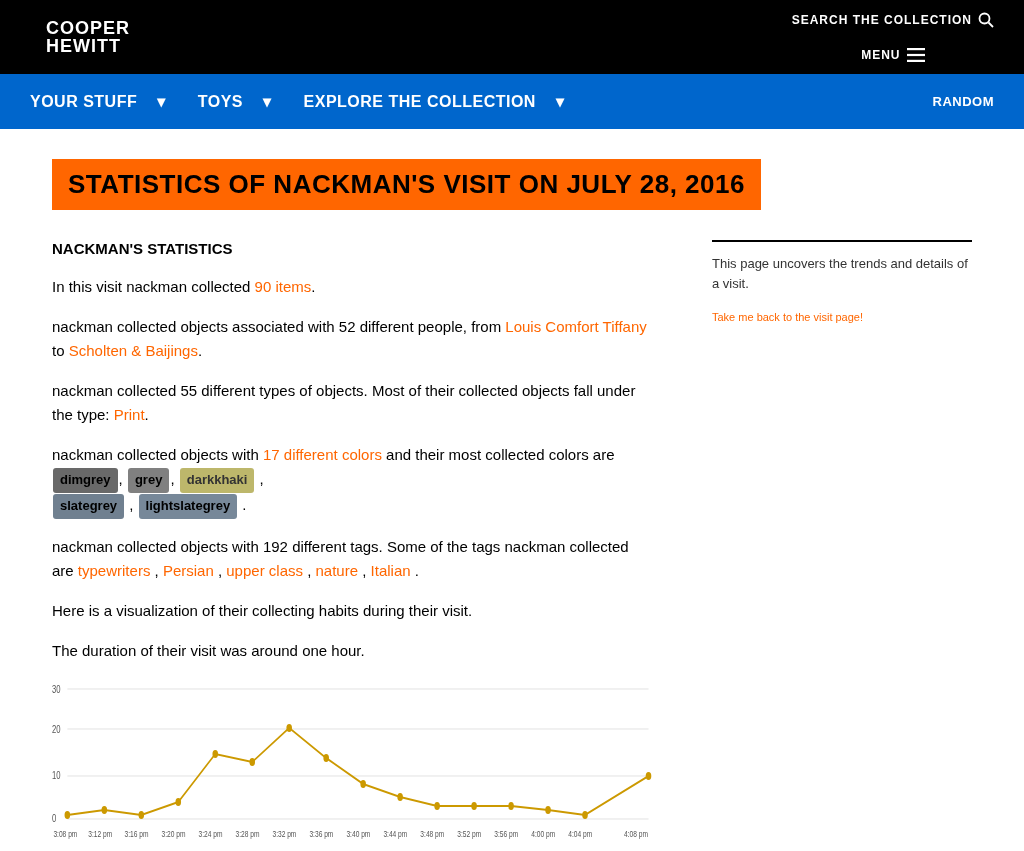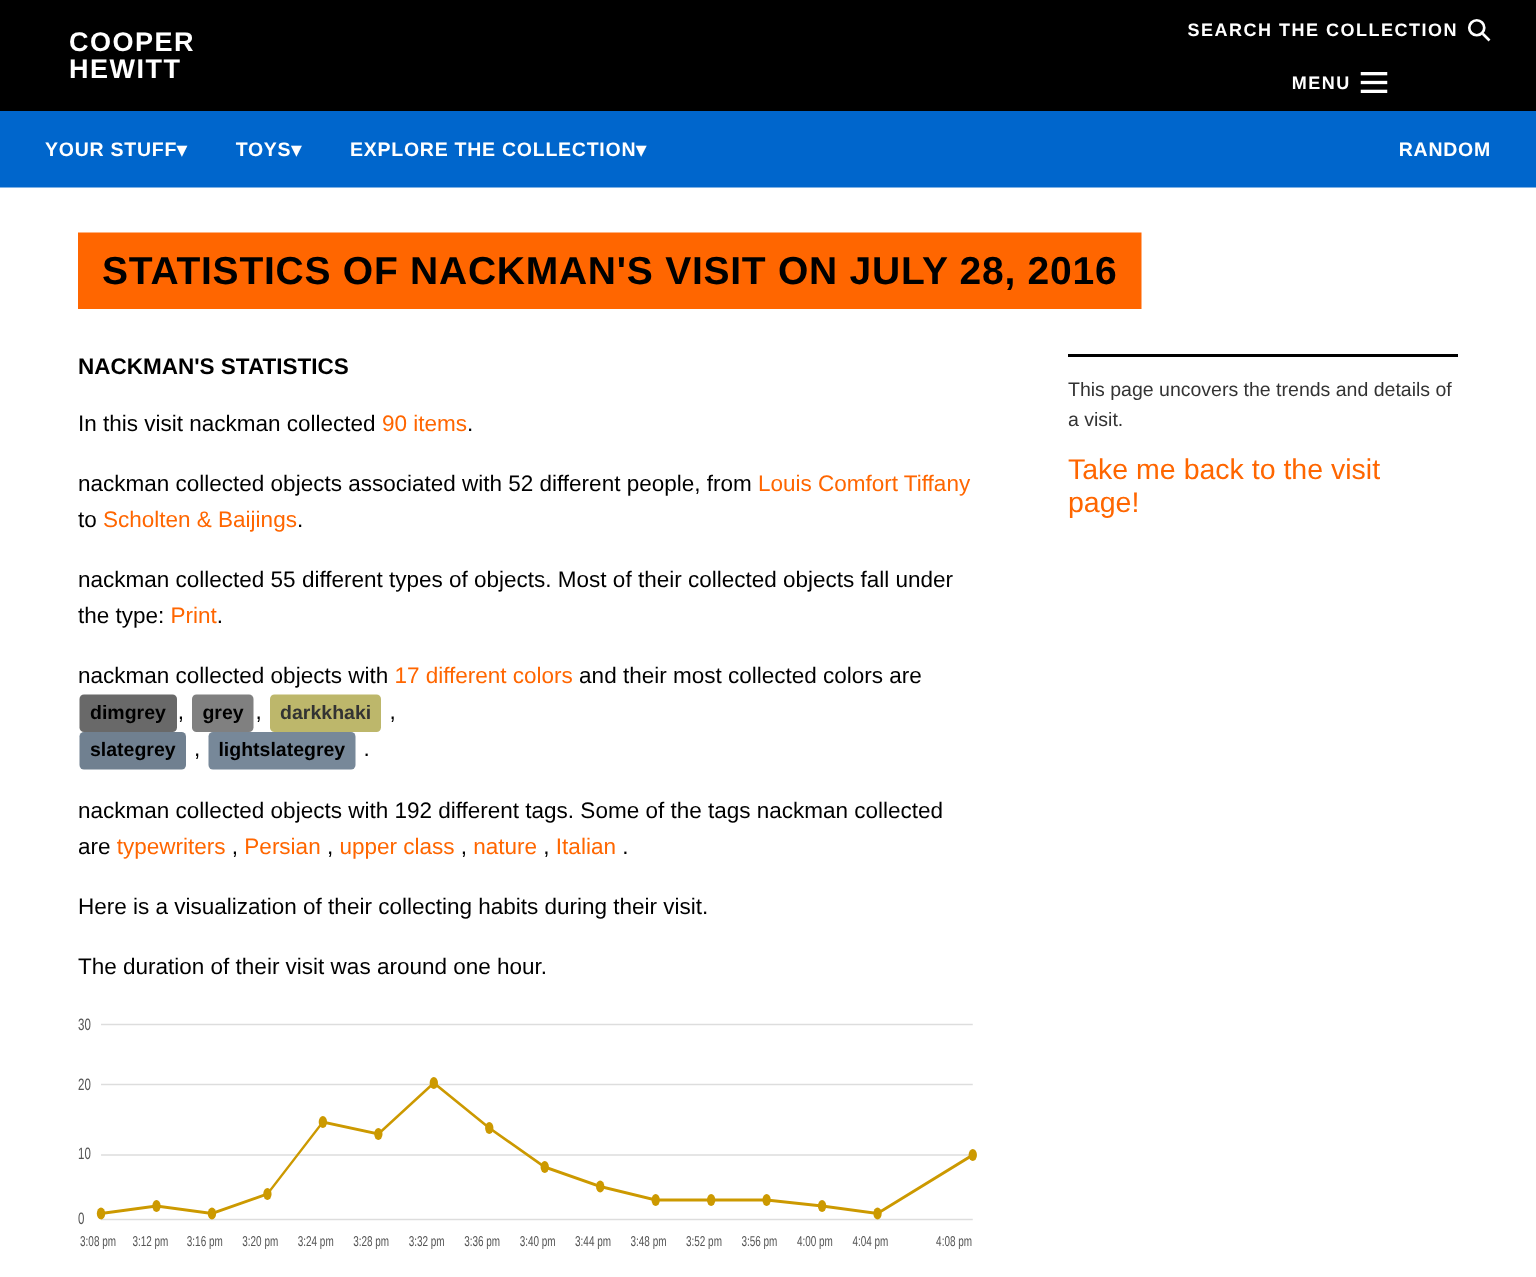--- a/index.html
+++ b/index.html
@@ -62,29 +62,29 @@
       align-items: center;
       justify-content: space-between;
       padding: 0 30px;
     }
     #navbar-left {
       display: flex;
       align-items: center;
     }
     .nav-item {
       color: #fff;
-      font-size: 13px;
+      font-size: 16px;
       font-weight: 700;
       text-transform: uppercase;
       letter-spacing: 0.5px;
       padding: 18px 16px;
       cursor: pointer;
       display: flex;
       align-items: center;
-      gap: 0;
+      gap: 20px;
     }
     .nav-item:first-child { padding-left: 0; }
     .nav-random {
       color: #fff;
       font-size: 13px;
       font-weight: 700;
       text-transform: uppercase;
       letter-spacing: 0.5px;
       padding: 18px 0;
       cursor: pointer;
@@ -132,21 +132,21 @@
       margin-bottom: 12px;
     }
     .right-desc {
       font-size: 13px;
       color: #333;
       line-height: 1.5;
       margin-bottom: 14px;
     }
     .right-link {
       color: #ff6600;
-      font-size: 19px;
+      font-size: 11px;
       text-decoration: none;
       cursor: pointer;
     }
 
     
     #stats-heading {
       font-size: 15px;
       font-weight: 900;
       text-transform: uppercase;
       margin-bottom: 18px;

